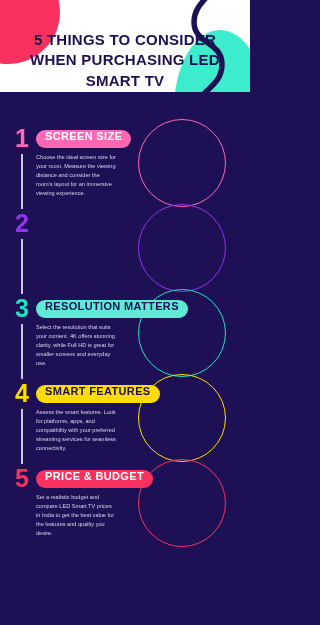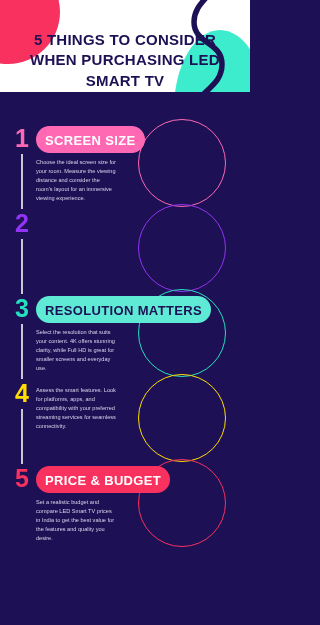--- a/index.html
+++ b/index.html
@@ -52,22 +52,22 @@
     text-align:center; position:relative; z-index:3;
   }
   .connector {
     position:absolute; left:21px; width:2px;
     background:#c9c9d6; z-index:1;
   }
   .body-col { flex:1; padding-left:2px; padding-right:8px; position:relative; z-index:3; }
   .pill {
     display:inline-block;
     border-radius:999px;
-    padding:7px 9px 4px;
-    font-size:13px; font-weight:bold; letter-spacing:.35px;
+    padding:0 9px 4px;
+    font-size:11px; font-weight:bold; letter-spacing:.35px;
     line-height:1.25; white-space:normal;
   }
   .desc {
     margin-top:5px;
     font-size:5.6px; line-height:1.62; color:#d8d4ec;
     max-width:80px;
   }
 </style>
 </head>
 <body>
@@ -100,19 +100,19 @@
       <div class="num" style="color: rgb(147, 51, 245);">2</div>
     </div>
     <div class="step" style="position: absolute; left: 0px; top: 204px; width: 250px;">
       <div class="connector" style="top: 28px; height: 55px; background: rgb(201, 201, 214);"></div>
       <div class="num" style="color: rgb(37, 224, 192);">3</div>
       <div class="body-col"><div class="pill" style="background: #5eead4; color: rgb(29, 16, 84);">RESOLUTION MATTERS</div><div class="desc">Select the resolution that suits your content. 4K offers stunning clarity, while Full HD is great for smaller screens and everyday use.</div></div>
     </div>
     <div class="step" style="position: absolute; left: 0px; top: 289px; width: 250px;">
       <div class="connector" style="top: 28px; height: 55px; background: rgb(201, 201, 214);"></div>
       <div class="num" style="color: rgb(255, 221, 0);">4</div>
-      <div class="body-col"><div class="desc">Assess the smart features. Look for platforms, apps, and compatibility with your preferred streaming services for seamless connectivity.</div></div>
+      <div class="body-col"><div class="pill" style="background: rgb(255, 221, 0); color: rgb(29, 16, 84);">SMART FEATURES</div><div class="desc">Assess the smart features. Look for platforms, apps, and compatibility with your preferred streaming services for seamless connectivity.</div></div>
     </div>
     <div class="step" style="position: absolute; left: 0px; top: 374px; width: 250px;">
       <div class="num" style="color: rgb(248, 49, 95);">5</div>
       <div class="body-col"><div class="pill" style="background: rgb(248, 49, 95); color: rgb(255, 255, 255); text-align: center;">PRICE &amp; BUDGET</div><div class="desc">Set a realistic budget and compare LED Smart TV prices in India to get the best value for the features and quality you desire.</div></div>
     </div>
   </div>
 
 </body></html>

